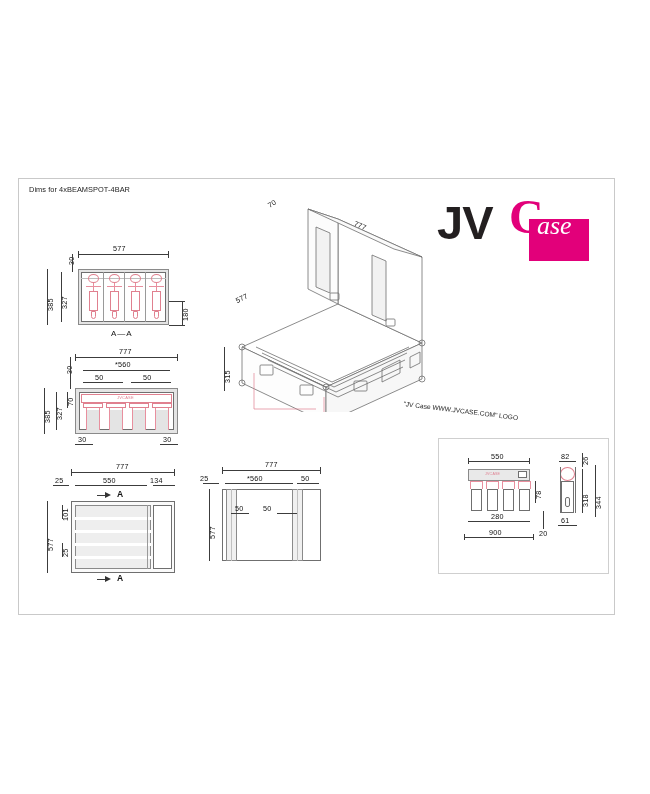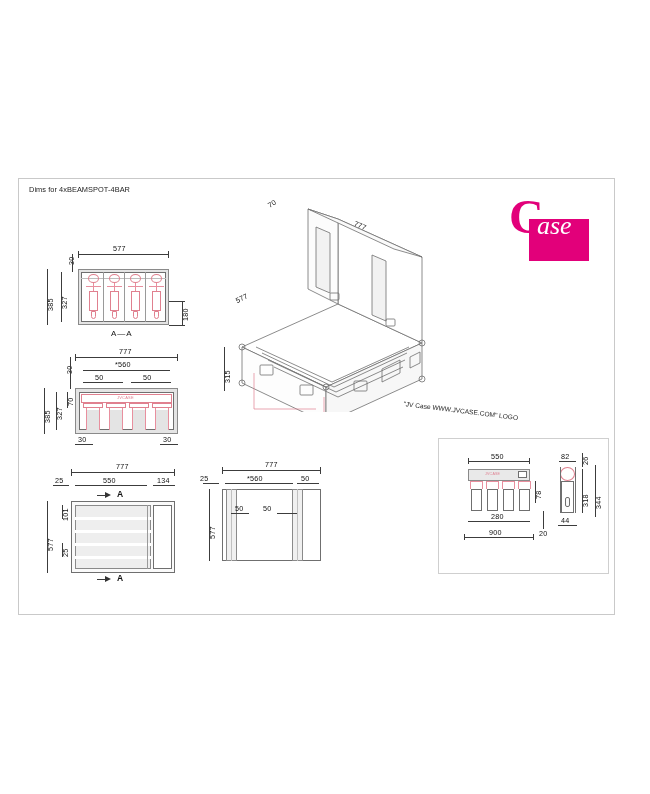--- a/index.html
+++ b/index.html
@@ -63,20 +63,21 @@
 </style>
 </head>
 <body>
 
 <div id="sheet">
 
   <div class="title-line" id="title1">Dims for 4xBEAMSPOT-4BAR</div>
 
   <div id="logo">
     <div class="pinksq"></div>
+    <div class="jv">JV</div>
     <div class="cchar">C</div>
     <div class="ase">ase</div>
   </div>
 
   <div class="dv" id="view-section-aa" style="left:18px;top:62px;width:175px;height:100px;">
 
     <div class="dim h" style="left:41px;top:13px;width:91px;"></div>
     <div class="dim v" style="left:41px;top:10px;height:7px;"></div>
     <div class="dim v" style="left:131px;top:10px;height:7px;"></div>
     <div class="dtxt" style="left:76px;top:3px;">577</div>
@@ -200,21 +201,21 @@
     <div class="dim h" style="left:34px;top:13px;width:104px;"></div>
     <div class="dim v" style="left:34px;top:10px;height:7px;"></div>
     <div class="dim v" style="left:137px;top:10px;height:7px;"></div>
     <div class="dtxt" style="left:79px;top:3px;">777</div>
 
     <div class="dim h" style="left:16px;top:26px;width:16px;"></div>
     <div class="dtxt" style="left:18px;top:17px;">25</div>
     <div class="dim h" style="left:38px;top:26px;width:72px;"></div>
     <div class="dtxt" style="left:66px;top:17px;">550</div>
     <div class="dim h" style="left:116px;top:26px;width:22px;"></div>
-    <div class="dtxt" style="left:120px;top:17px;">134</div>
+    <div class="dtxt" style="left:113px;top:17px;">134</div>
 
     <div class="arrow" style="left:68px;top:33px;border-top:3px solid transparent;border-bottom:3px solid transparent;border-left:6px solid #333;"></div>
     <div class="dim h" style="left:60px;top:36px;width:9px;"></div>
     <div class="dtxt" style="left:80px;top:30px;font-size:8.5px;font-weight:bold;">A</div>
 
     <div class="box" style="left:34px;top:42px;width:104px;height:72px;background:#fafafa;"></div>
     <div class="gbox" style="left:38px;top:46px;width:76px;height:64px;background:#eee;"></div>
     <div class="box" style="left:116px;top:46px;width:19px;height:64px;background:#fff;"></div>
 
     <div class="ln h" style="left:38px;top:58px;width:76px;background:#fff;height:3px;"></div>
@@ -389,17 +390,17 @@
       <div class="ln v" style="left:9px;top:22px;height:46px;"></div>
       <div class="ln v" style="left:24px;top:22px;height:46px;"></div>
 
       <div class="dim v" style="left:31px;top:24px;height:44px;"></div>
       <div class="dtxt rot" style="left:30px;top:62px;">318</div>
 
       <div class="dim v" style="left:44px;top:20px;height:52px;"></div>
       <div class="dtxt rot" style="left:43px;top:64px;">344</div>
 
       <div class="dim h" style="left:7px;top:80px;width:19px;"></div>
-      <div class="dtxt" style="left:10px;top:71px;">44</div>
+      <div class="dtxt" style="left:10px;top:71px;">61</div>
     </div>
   </div>
 
 </div>
 
 </body></html>

